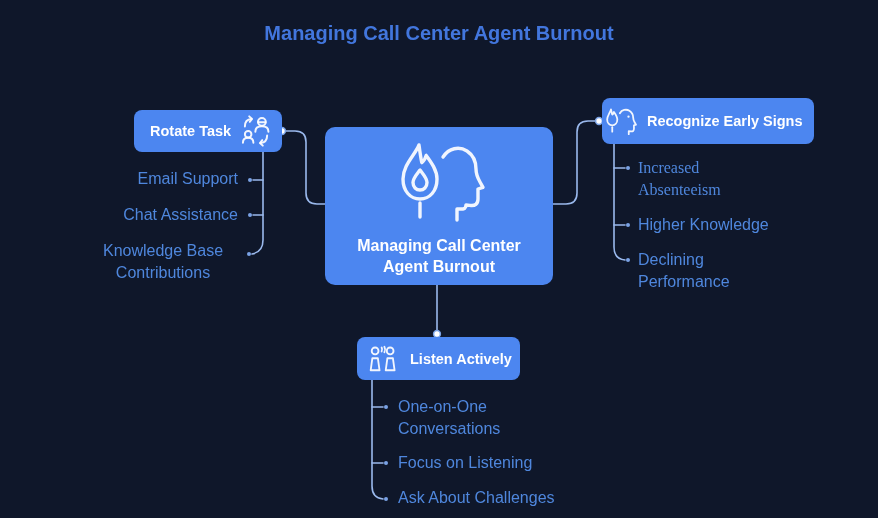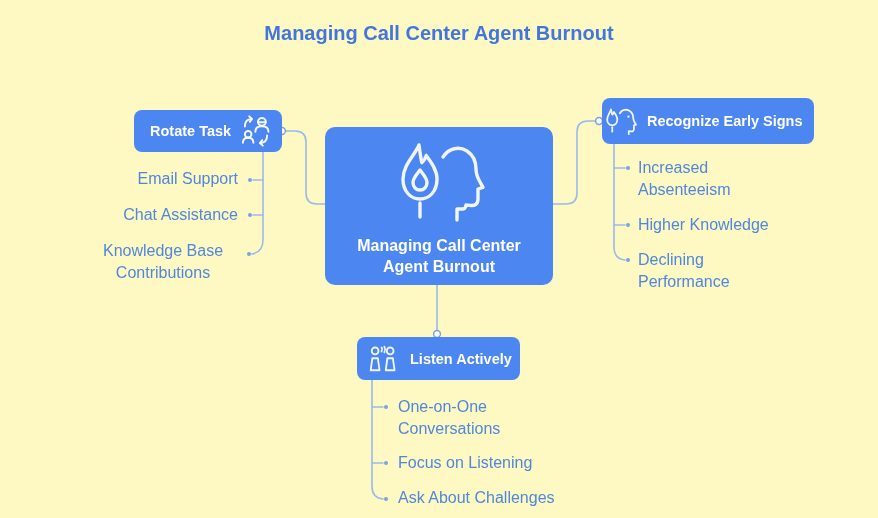--- a/index.html
+++ b/index.html
@@ -1,19 +1,19 @@
 <!DOCTYPE html>
 <html><head>
 <meta charset="utf-8">
 <style>
   html,body{margin:0;padding:0;background:#ffffff;}
   .canvas{
     position:relative;
     width:878px;height:518px;
-    background:#fef9c3;
+    background:#0f172a;
     font-family:"Liberation Sans", sans-serif;
     overflow:hidden;
   }
   .page-title{
     position:absolute;top:22px;left:0;width:878px;
     text-align:center;
     font-size:20px;font-weight:bold;
     color:#4276dd;
     margin:0;
   }
@@ -156,21 +156,21 @@
     <span class="label">Listen Actively</span>
   </div>
 
   <div class="items-left">
     <div class="item" style="top:168px;">Email Support</div>
     <div class="item" style="top:204px;">Chat Assistance</div>
     <div class="item item-kb" style="top:240px;">Knowledge Base Contributions</div>
   </div>
 
   <div class="items-right">
-    <div class="item" style="top:157px;width:130px;">Increased Absenteeism</div>
+    <div class="item" style="top:157px;width:130px;font-family:Liberation Serif, serif;">Increased Absenteeism</div>
     <div class="item" style="top:214px;width:160px;">Higher Knowledge</div>
     <div class="item" style="top:249px;width:130px;">Declining Performance</div>
   </div>
 
   <div class="items-bottom">
     <div class="item" style="top:396px;width:160px;">One-on-One Conversations</div>
     <div class="item" style="top:452px;width:190px;">Focus on Listening</div>
     <div class="item" style="top:487px;width:190px;">Ask About Challenges</div>
   </div>
 

